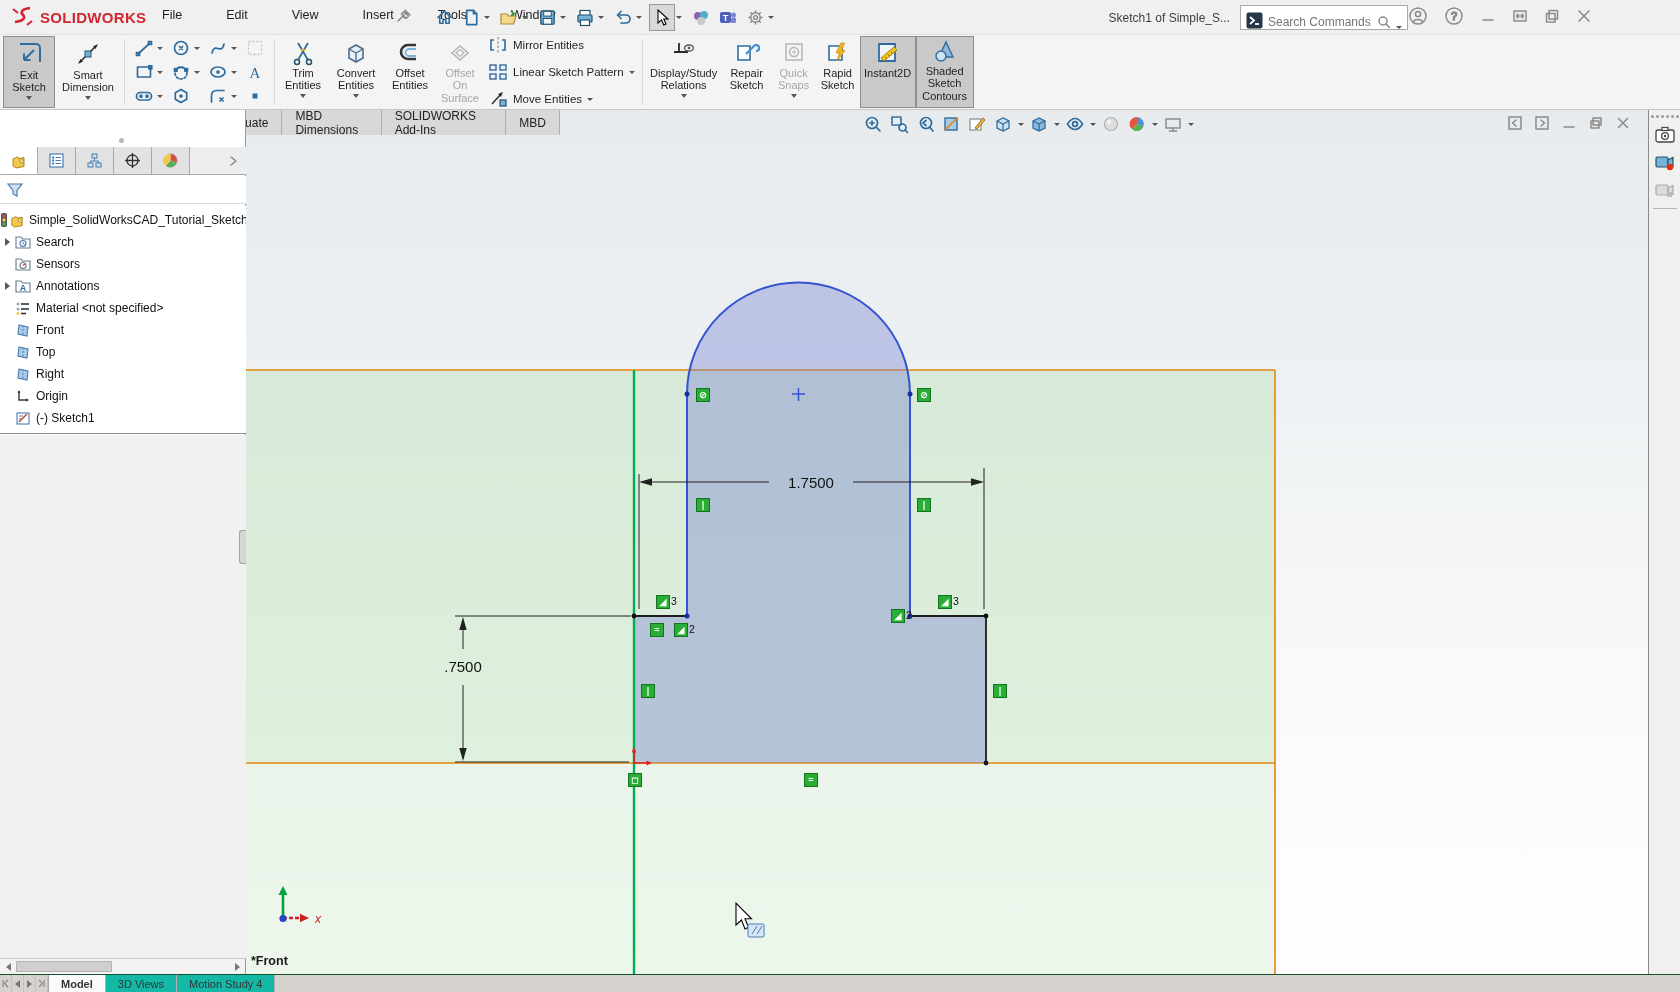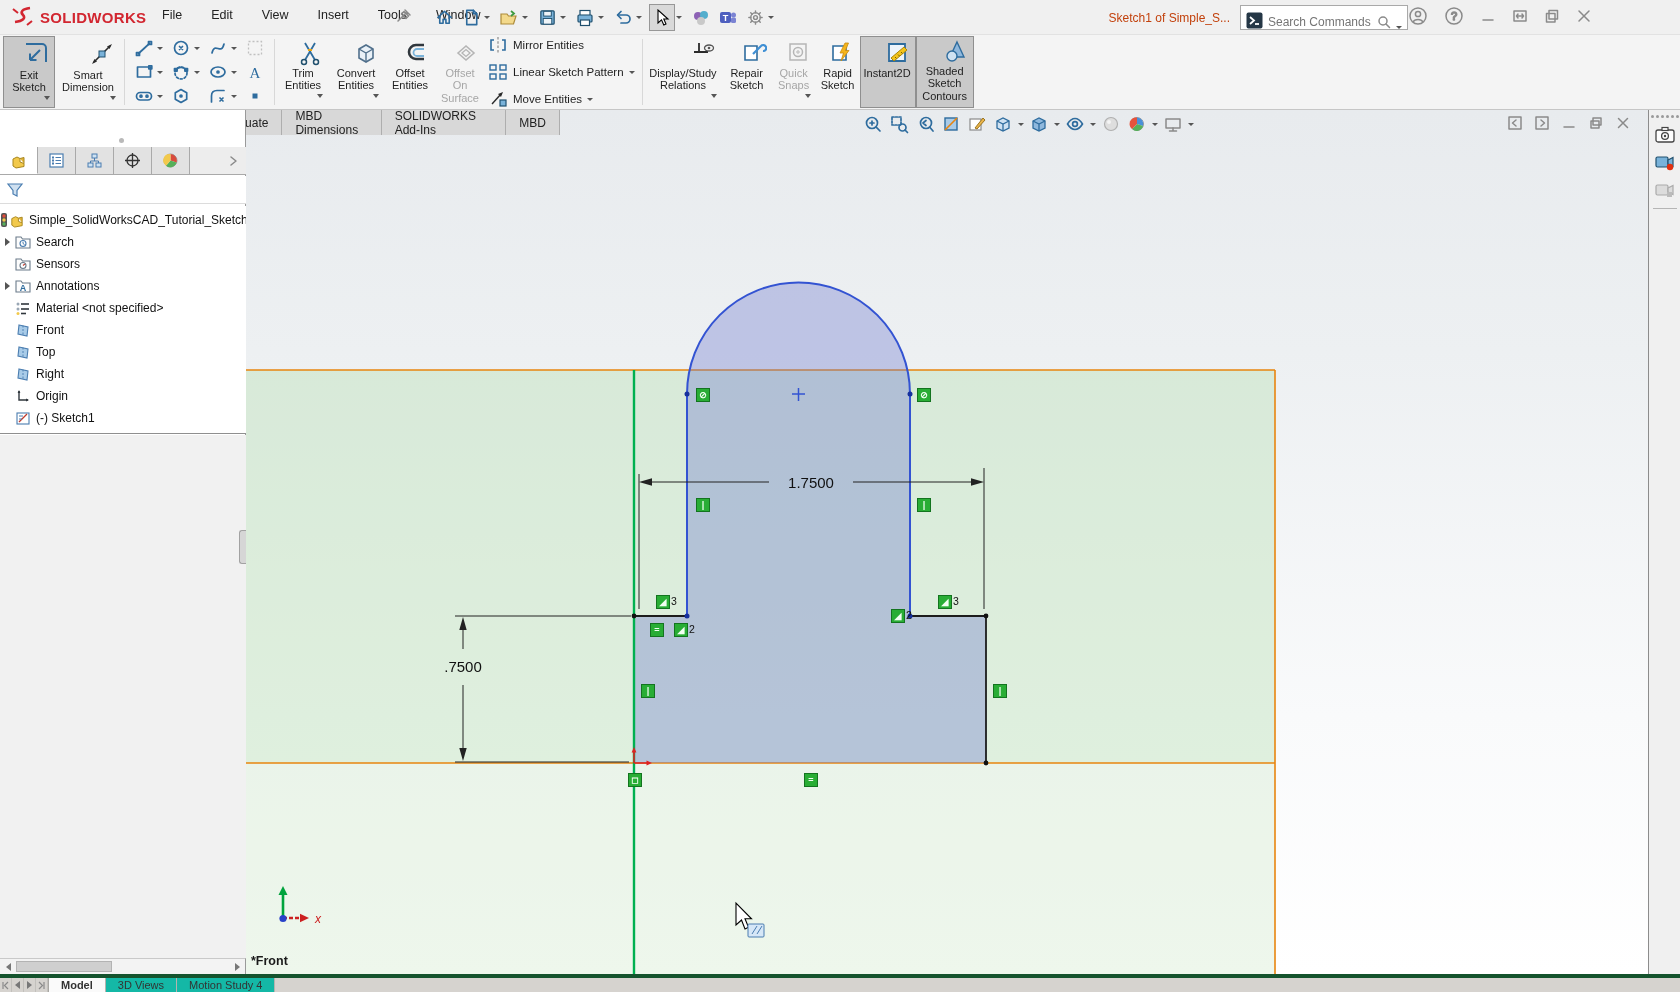--- a/index.html
+++ b/index.html
@@ -4,38 +4,38 @@
 <style>
   *{margin:0;padding:0;box-sizing:border-box}
   html,body{width:1680px;height:992px;overflow:hidden}
   body{position:relative;font-family:"Liberation Sans",sans-serif;background:#fff;color:#222;font-size:12px}
 
   
   #titlebar{position:absolute;left:0;top:0;width:1680px;height:35px;background:#f0f0f0;border-bottom:1px solid #e2e2e2;z-index:8}
   #logo{position:absolute;left:10px;top:6px;display:flex;align-items:center;gap:4px}
   #logo .lb{font-weight:bold;font-size:15px;color:#d22630;letter-spacing:.3px}
   #logo .ll{font-weight:700;font-size:15px;color:#d22630;letter-spacing:.3px}
-  #menus{position:absolute;left:148px;top:0;height:29px;display:flex;align-items:center;gap:1px}
+  #menus{position:absolute;left:148px;top:0;height:29px;display:flex;align-items:center;gap:16px}
   #menus span{padding:0 14px;font-size:12.5px;color:#222;cursor:default}
   #pin{position:absolute;left:396px;top:8px}
   #qat{position:absolute;left:432px;top:3px;height:29px;display:flex;align-items:center;gap:3px}
   .qbtn{display:flex;align-items:center;justify-content:center;width:24px;height:26px}
   .qgrp{display:flex;align-items:center;gap:1px;margin-right:4px}
   .caret{width:0;height:0;border-left:3.5px solid transparent;border-right:3.5px solid transparent;border-top:4px solid #555;display:inline-block}
   .caret.sm{border-left-width:3px;border-right-width:3px;border-top-width:3.5px}
   .selbox{display:flex;align-items:center;justify-content:center;width:26px;height:27px;background:#d9d9d9;border:1px solid #979797}
-  #doctitle{position:absolute;left:1060px;top:0;width:170px;height:35px;display:flex;align-items:center;justify-content:flex-end;font-size:12px;color:#c2410c}
+  #doctitle{position:absolute;left:1060px;top:0;width:170px;height:35px;display:flex;align-items:center;justify-content:flex-end;font-size:12px;color:#404040}
   #searchbox{position:absolute;left:1240px;top:5px;width:168px;height:25px;background:#fff;border:1px solid #a9a9a9;display:flex;align-items:flex-end;padding:0 5px;gap:5px}
   #searchbox input{border:none;outline:none;flex:1;font-size:12px;font-family:"Liberation Sans",sans-serif;color:#333;background:transparent;min-width:10px}
   #tb-right{position:absolute;left:1400px;top:0;width:200px;height:35px;display:flex;align-items:center;justify-content:space-between;padding:0 8px}
 
   
   #ribbon{position:absolute;left:0;top:35px;width:1680px;height:75px;background:#f4f4f4;border-bottom:1px solid #c6c6c6;display:flex;align-items:stretch;padding:1px 0 1px 3px;z-index:8}
   .rsep{width:1px;background:#d8d8d8;margin:3px 3px}
-  .rbtn{display:flex;flex-direction:column;align-items:flex-end;justify-content:flex-start;padding:3px 4px 1px;font-size:11px;line-height:1.12;text-align:center;color:#1e1e1e;border:1px solid transparent}
+  .rbtn{display:flex;flex-direction:column;align-items:center;justify-content:flex-start;padding:3px 4px 1px;font-size:11px;line-height:1.12;text-align:center;color:#1e1e1e;border:1px solid transparent}
   .rbtn .lbl{margin-top:1px}
   .rbtn .caret{margin-top:2px}
   .rbtn.active{background:#c9c9c9;border-color:#8f8f8f}
   .rbtn.disabled{color:#a6a6a6}
   .rbtn.disabled svg *{stroke:#b5b5b5 !important;fill:none !important}
   .egrid{display:grid;grid-template-rows:24px 24px 24px;grid-auto-flow:column;align-content:center;margin:0 2px}
   .ecell{display:flex;align-items:center;gap:3px;padding:0 4px}
   .pcol{display:flex;flex-direction:column;justify-content:center;gap:9px;margin:0 4px}
   .prow{display:flex;align-items:center;gap:5px;font-size:11.5px;color:#1e1e1e}
 
@@ -81,21 +81,21 @@
   .tri-r{width:0;height:0;border-top:4px solid transparent;border-bottom:4px solid transparent;border-left:5px solid #777}
 
   
   #rightstrip{position:absolute;left:1648px;top:110px;width:32px;height:882px;background:#f0f0f0;border-left:1px solid #8c8c8c;z-index:7}
   #rs-dots{display:flex;gap:2px;justify-content:center;margin-top:5px}
   #rs-dots i{width:3px;height:3px;background:#9a9a9a;border-radius:50%}
   .rsbtn{width:32px;height:24px;display:flex;align-items:center;justify-content:center;margin-top:4px}
   #rs-sep{width:24px;height:1px;background:#b5b5b5;margin:6px auto 0}
 
   
-  #doctabs{position:absolute;left:0;top:974px;width:1680px;height:18px;background:#d6d3cf;border-top:4px solid #14532d;display:flex;align-items:stretch;z-index:8}
+  #doctabs{position:absolute;left:0;top:974px;width:1680px;height:18px;background:#d6d3cf;border-top:1px solid #14532d;display:flex;align-items:stretch;z-index:8}
   .ta{width:12px;display:flex;align-items:center;justify-content:center;border-right:1px solid #c2c0bc}
   .dtab{display:flex;align-items:center;padding:0 12px;font-size:11px;color:#333;border-right:1px solid #b5b3af;background:#14b8a6}
   .dtab.active{background:#fafafa;font-weight:bold;border-left:1px solid #a9a7a3}
 
   svg.bs *{stroke:#2e6c9e;fill:none;stroke-width:1.7;stroke-linecap:round;stroke-linejoin:round}
   svg.gy *{stroke:#8a8a8a;fill:none;stroke-width:1.5;stroke-linecap:round;stroke-linejoin:round}
 </style>
 </head>
 <body>
 

